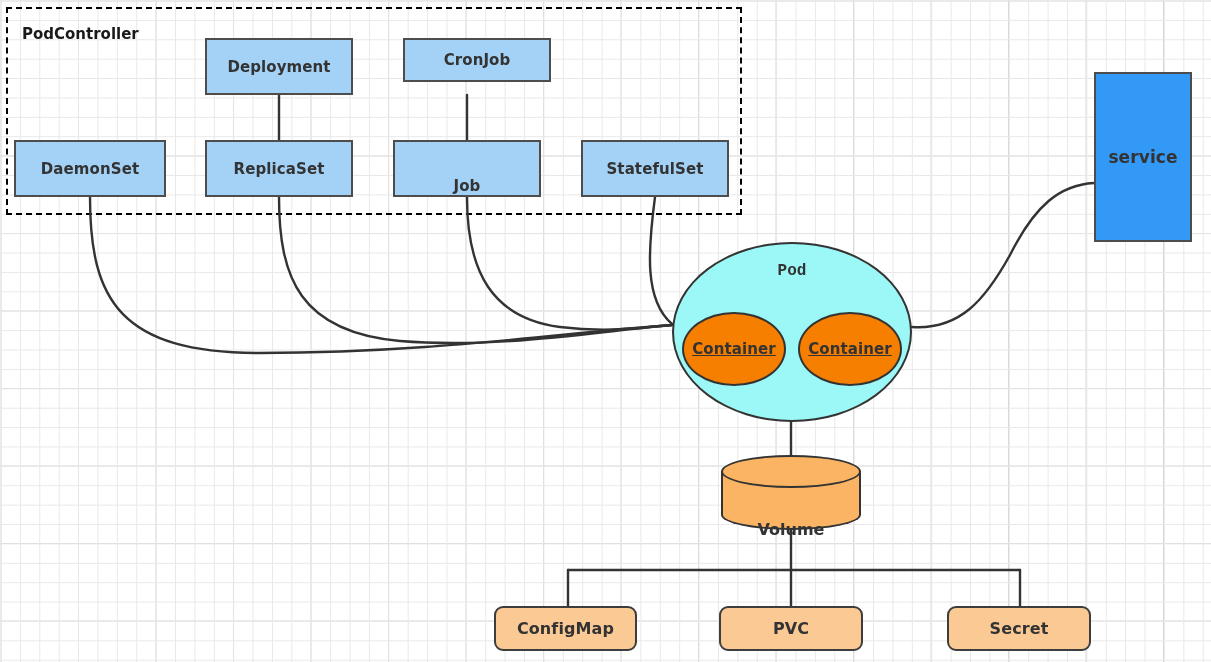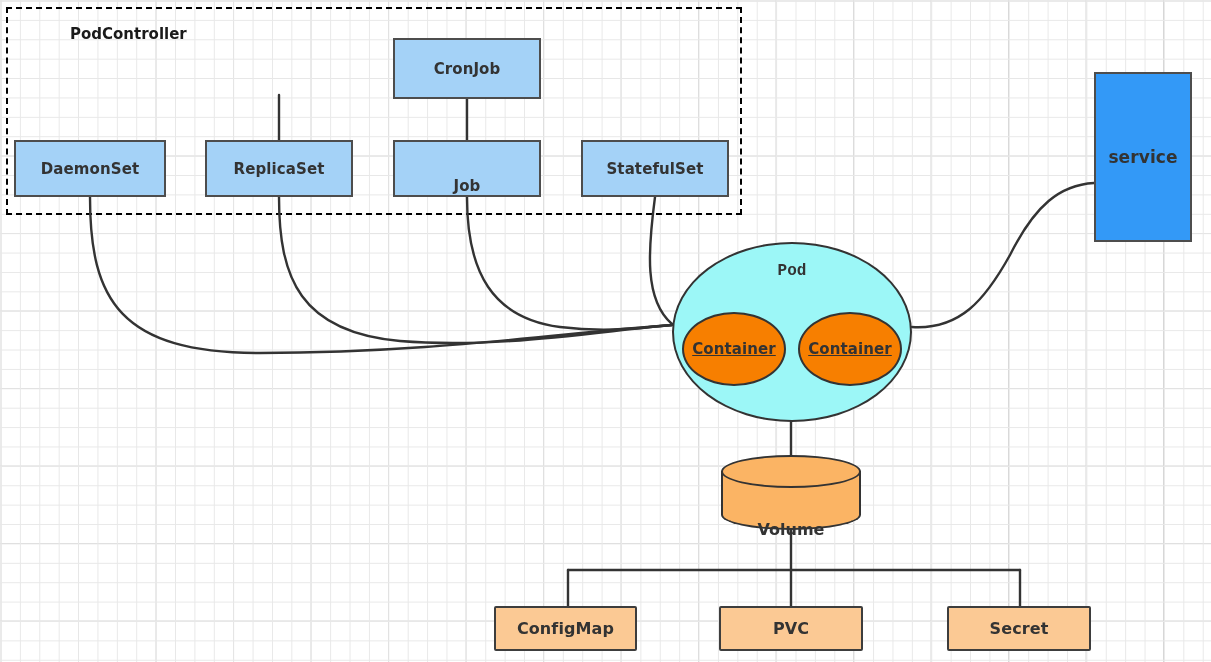--- a/index.html
+++ b/index.html
@@ -49,36 +49,35 @@
     box-sizing: border-box;
     border: 2.5px dashed #000000;
     background: transparent;
   }
   .grp-label {
     position: absolute;
     color: #1a1a1a;
     font-weight: bold;
     font-size: 15px;
     white-space: nowrap;
-    margin-left: 48px;
   }
   .ctrl-box {
     background: #a4d2f7;
     border: 2px solid #4d4d4d;
     font-size: 15px;
   }
   .svc-box {
     background: #3399f7;
     border: 2px solid #4d4d4d;
     font-size: 17px;
   }
   .store-box {
     background: #fbc994;
     border: 2.5px solid #3d3d3d;
-    border-radius: 2px;
+    border-radius: 9px;
     font-size: 16px;
   }
   .pod-ellipse {
     background: #9cf7f7;
     border: 2.5px solid #333333;
     border-radius: 50%;
     align-items: flex-start;
     padding-top: 18px;
     font-size: 16px;
     font-weight: bold;
@@ -152,22 +151,25 @@
       <path d="M 791 528 L 791 606"></path>
 
       <path d="M 568 570 L 1020 570"></path>
 
       <path d="M 568 570 L 568 606"></path>
 
       <path d="M 1020 570 L 1020 606"></path>
     </g>
   </svg>
 
-
-  <div class="node ctrl-box" style="left:393px; top:38px; width:148px; height:61px;">
+  <div class="node ctrl-box" style="left:205px; top:38px; width:148px; height:57px;">
+    <span>Deployment</span>
+  </div>
+
+  <div class="node ctrl-box" style="left:403px; top:38px; width:148px; height:44px;">
     <span>CronJob</span>
   </div>
 
   <div class="node ctrl-box" style="left:14px; top:140px; width:152px; height:57px;">
     <span>DaemonSet</span>
   </div>
 
   <div class="node ctrl-box" style="left:205px; top:140px; width:148px; height:57px;">
     <span>ReplicaSet</span>
   </div>

